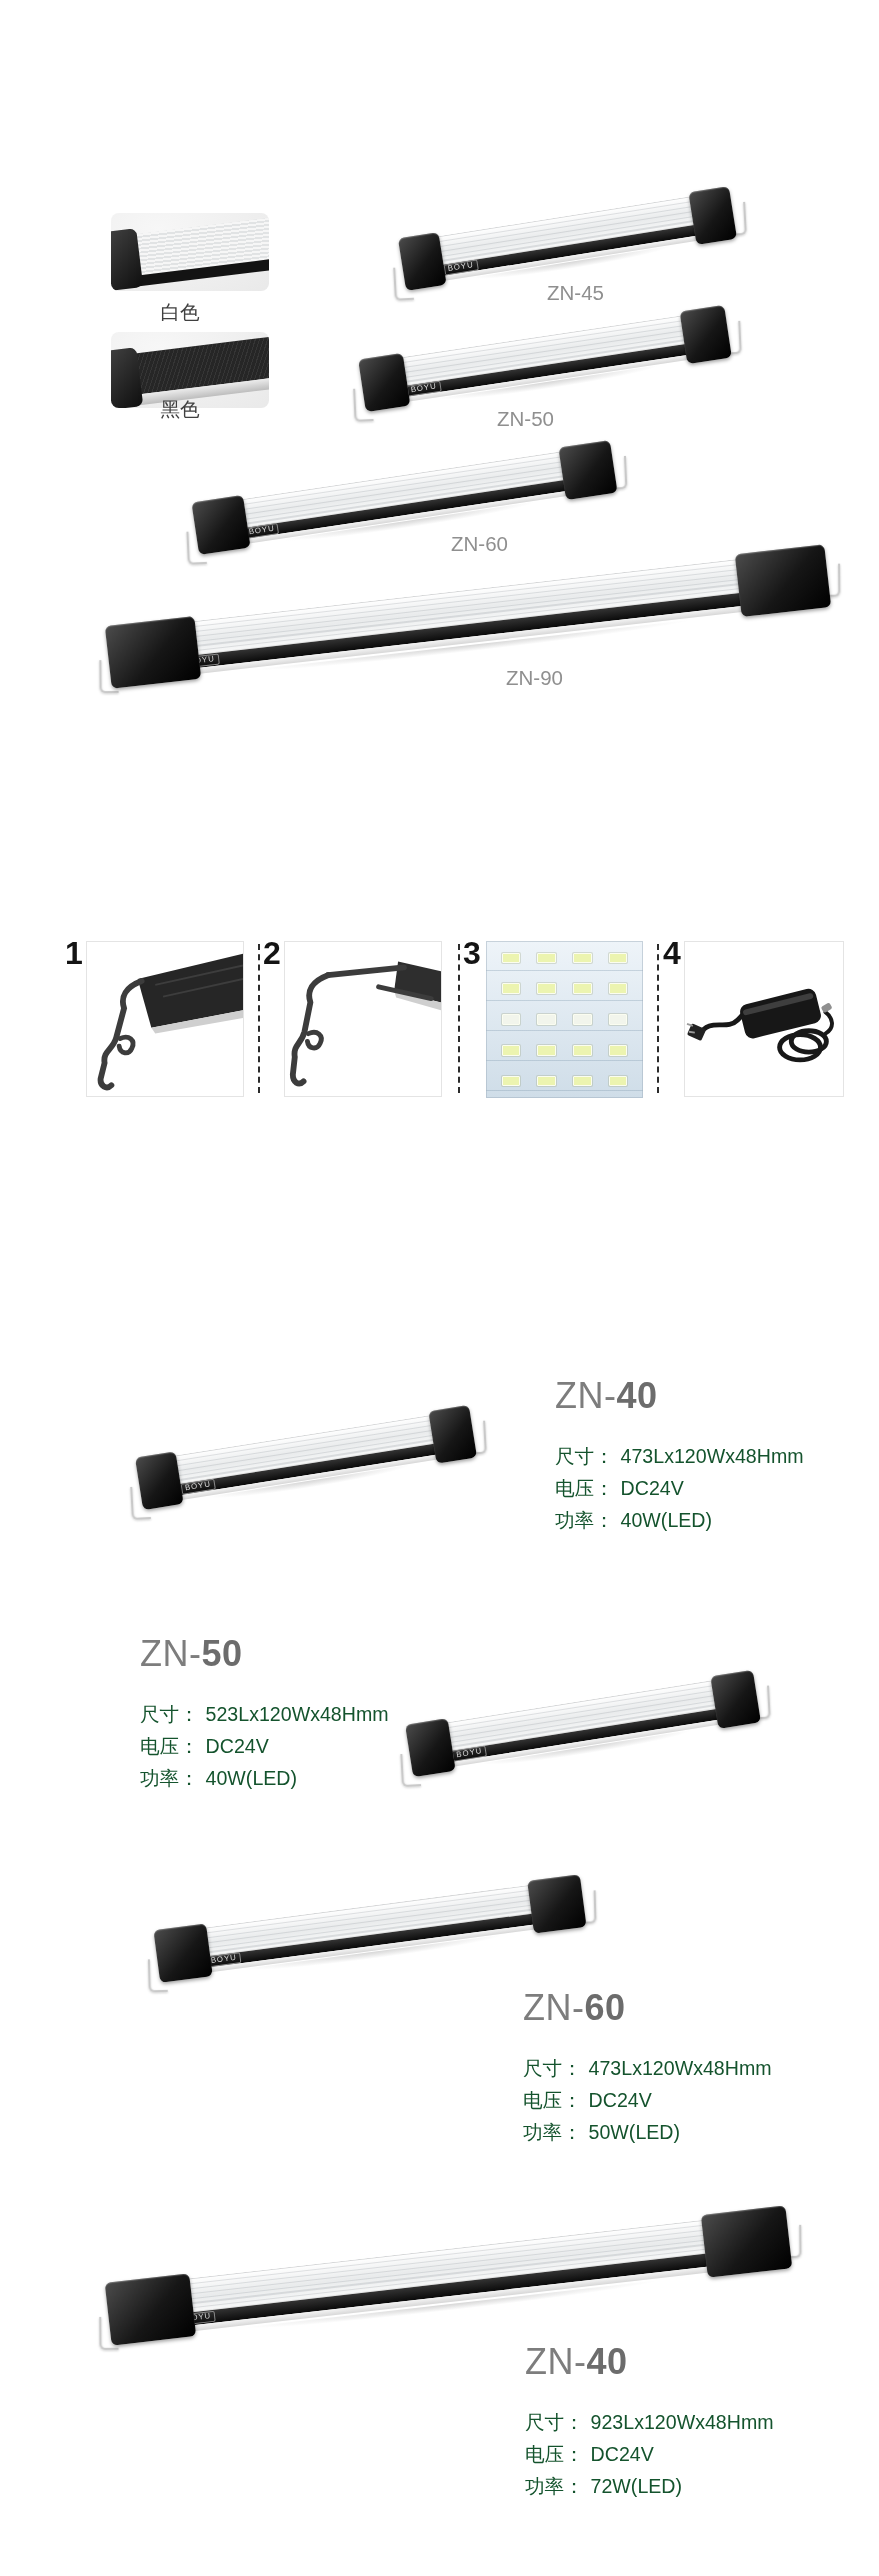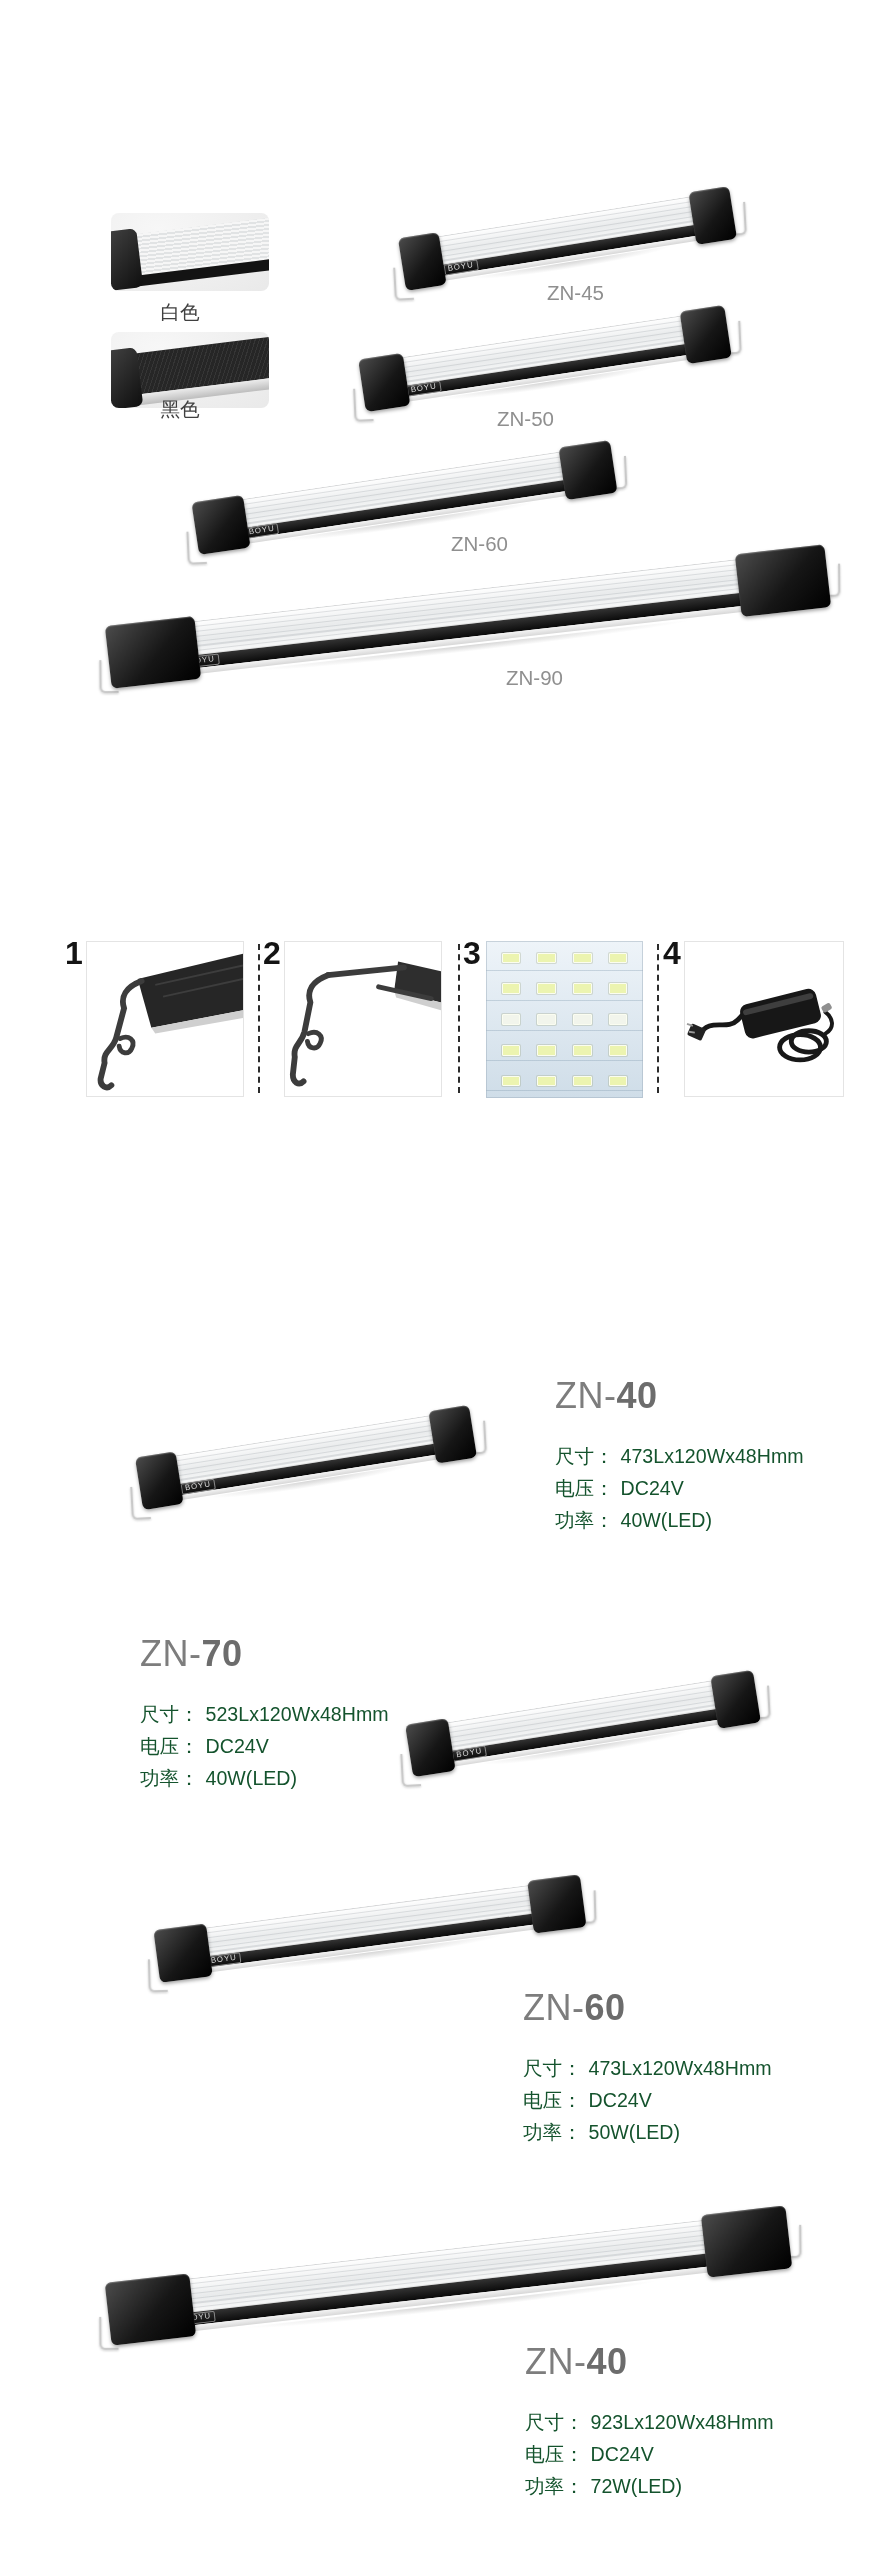--- a/index.html
+++ b/index.html
@@ -244,21 +244,21 @@
   <div class="spec-block" style="left:555px;top:1376px;">
     <h2><span>ZN-</span><span class="num">40</span></h2>
     <ul>
       <li><span>尺寸：</span><span class="val">473Lx120Wx48Hmm</span></li>
       <li><span>电压：</span><span class="val">DC24V</span></li>
       <li><span>功率：</span><span class="val">40W(LED)</span></li>
     </ul>
   </div>
 
   <div class="spec-block" style="left:140px;top:1634px;">
-    <h2><span>ZN-</span><span class="num">70</span></h2>
+    <h2><span>ZN-</span><span class="num">50</span></h2>
     <ul>
       <li><span>尺寸：</span><span class="val">523Lx120Wx48Hmm</span></li>
       <li><span>电压：</span><span class="val">DC24V</span></li>
       <li><span>功率：</span><span class="val">40W(LED)</span></li>
     </ul>
   </div>
   <div class="lb" style="left:411px;top:1701px;width:344px;height:45px;--tilt:-9deg;">
     <div class="hook l"></div>
     <div class="hook r"></div>
     <div class="face"></div>

